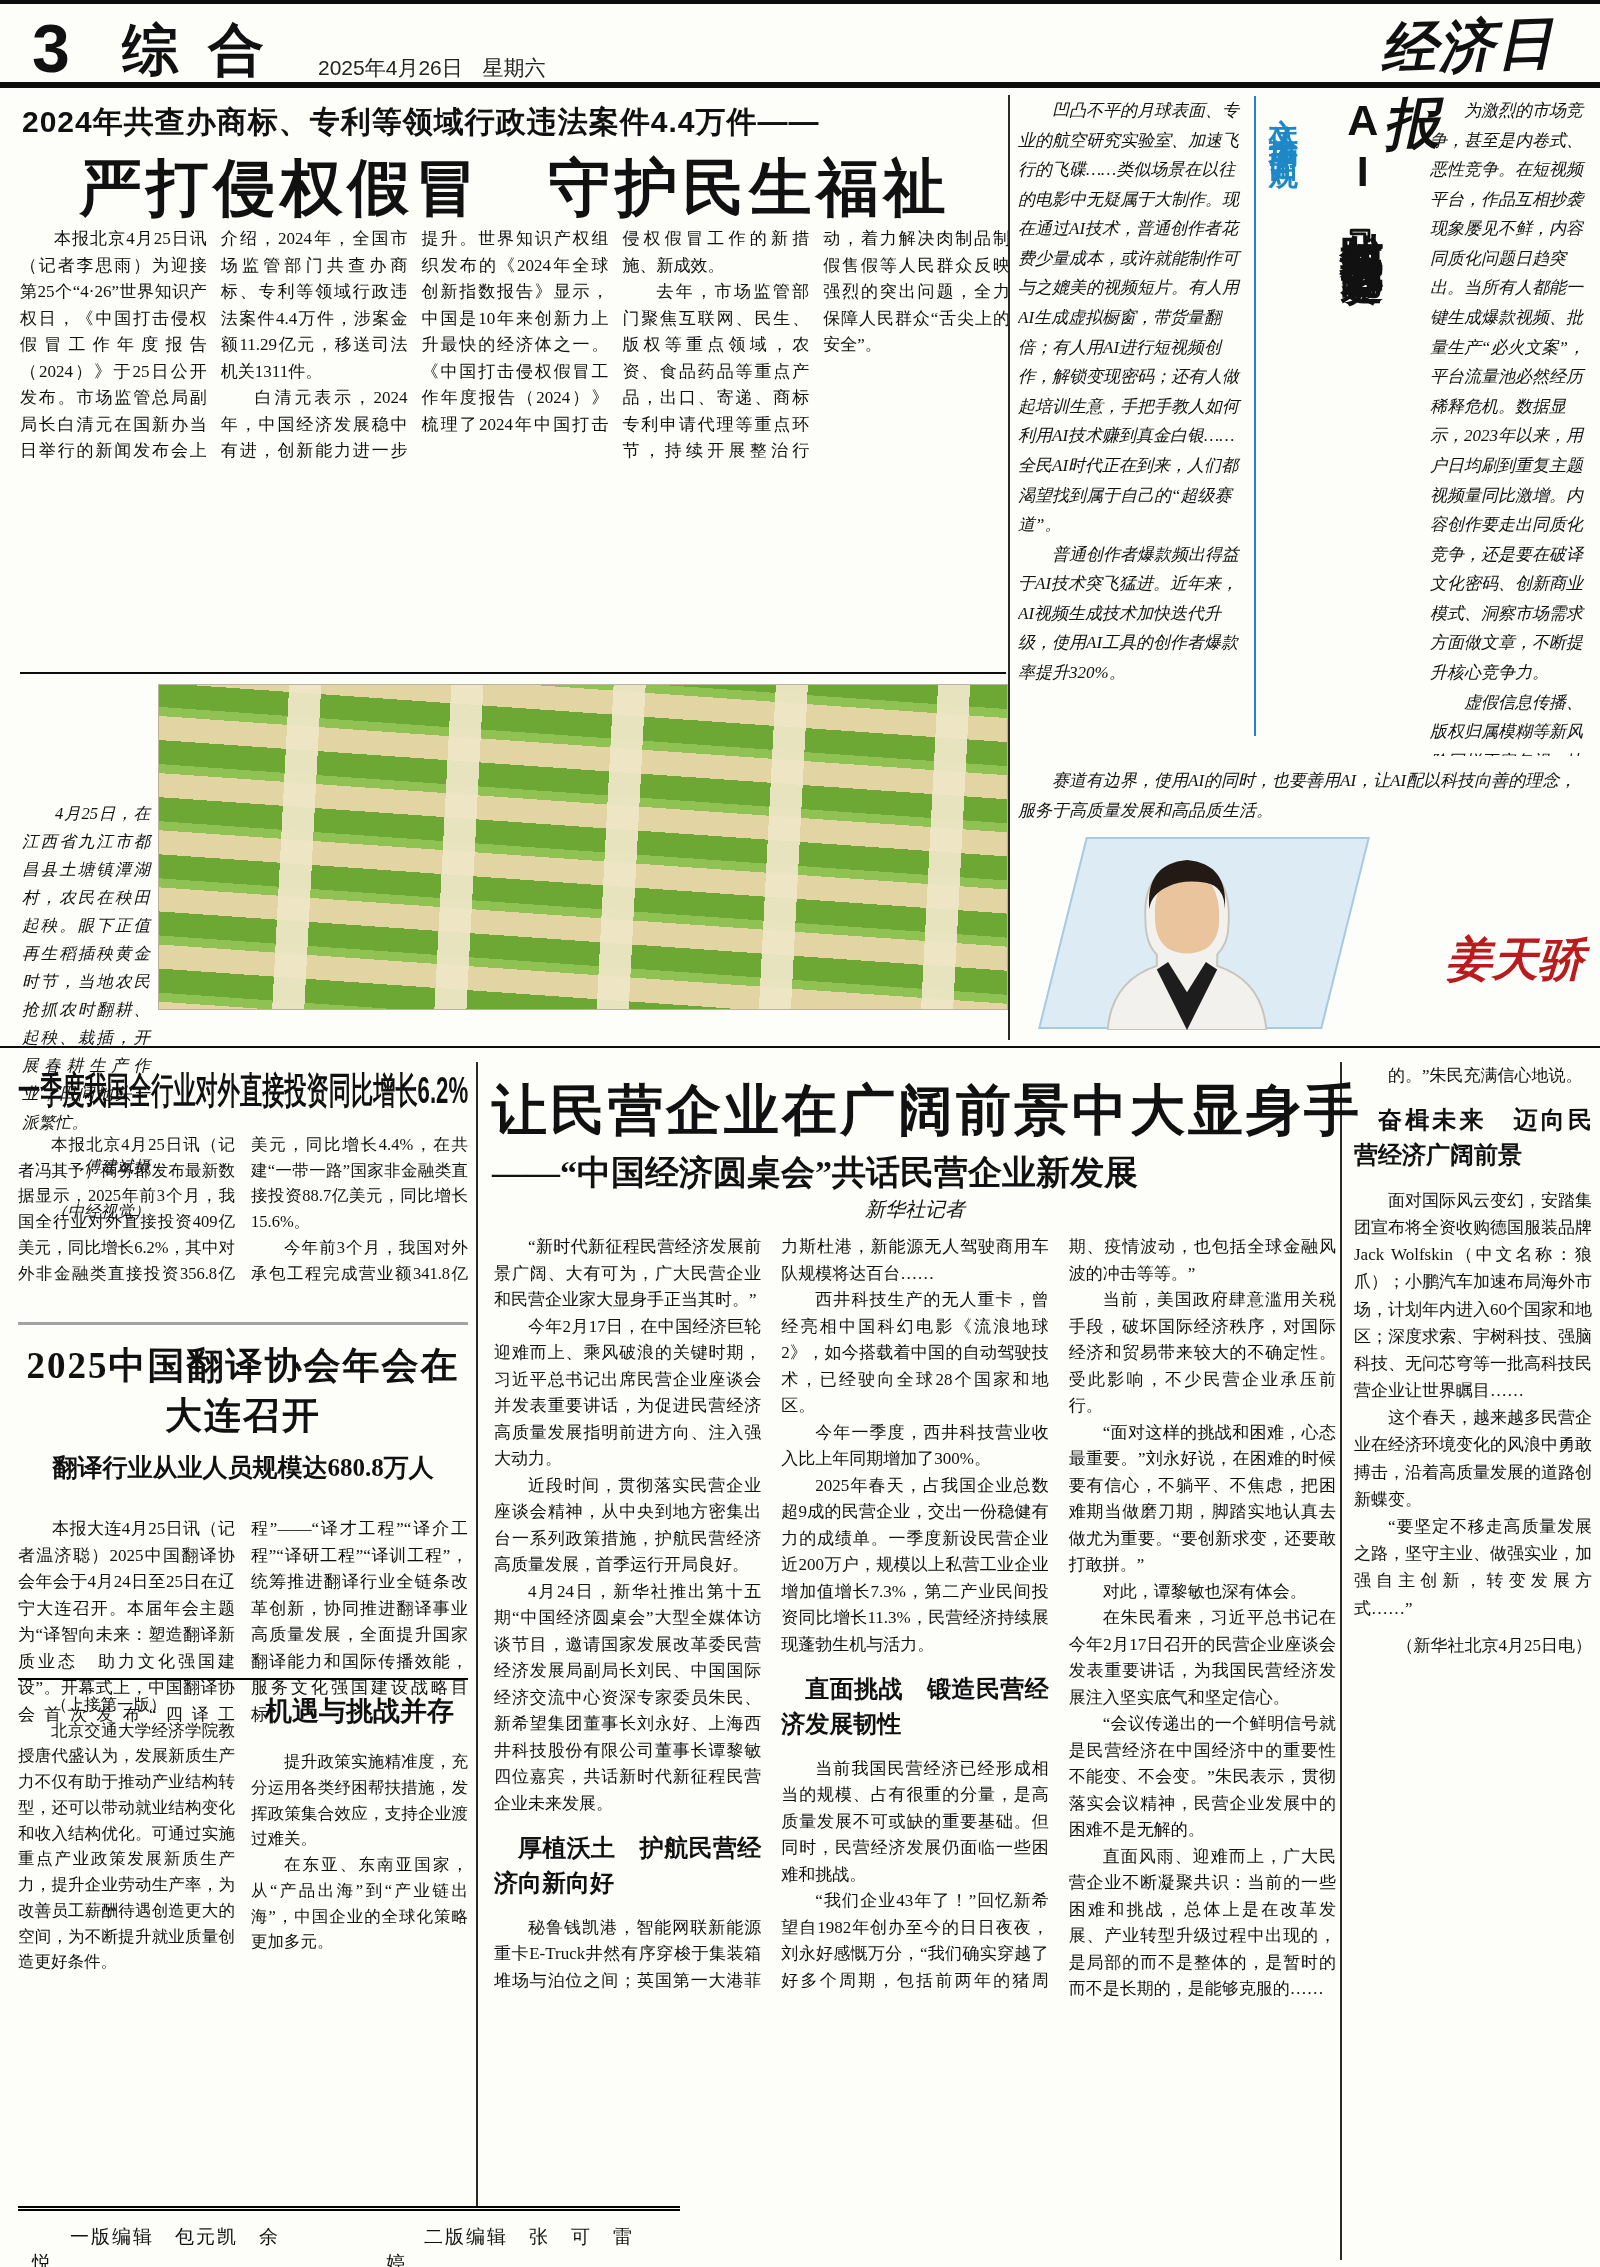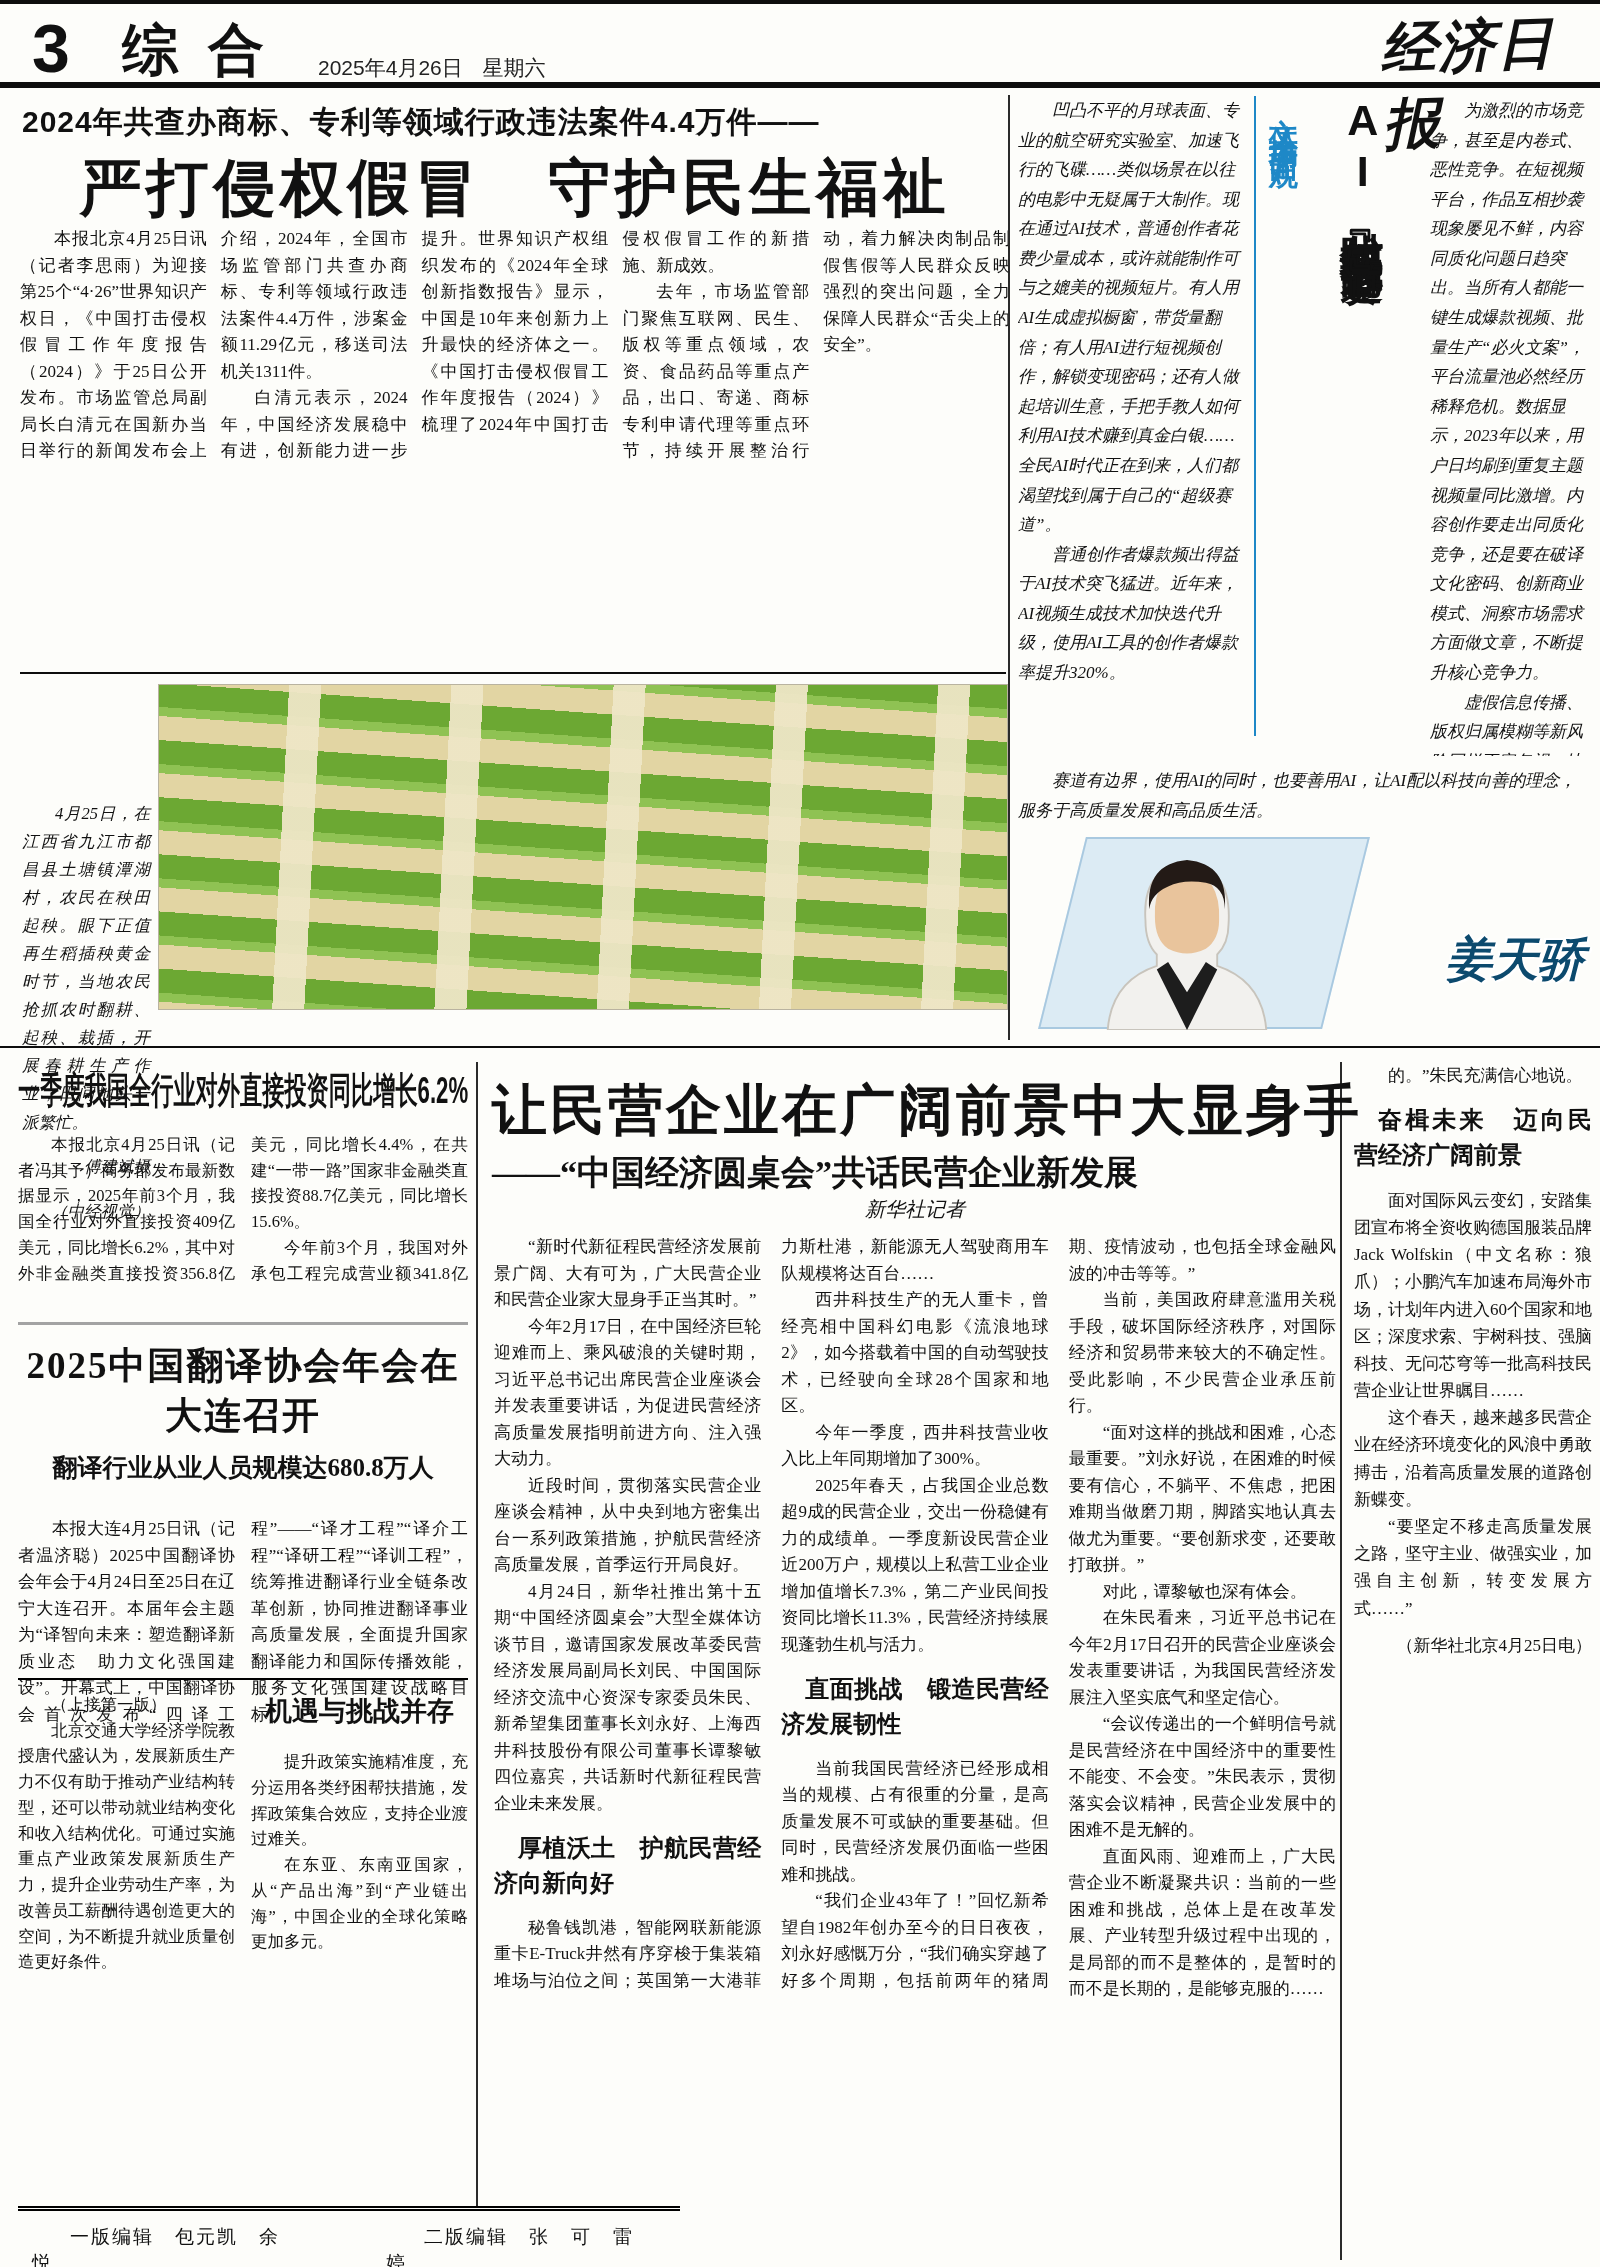--- a/index.html
+++ b/index.html
@@ -42,21 +42,21 @@
   .v-headline{writing-mode:vertical-rl;text-orientation:upright;font-family:"Liberation Sans",sans-serif;
     font-weight:900;font-size:43px;letter-spacing:3px;line-height:1.15;}
   #culture .row2{margin-top:10px;}
   #culture .row2 .flexrow{display:flex;margin-top:6px;}
   #culture .fragcol{width:224px;overflow:hidden;}
   .portrait{flex:1;position:relative;height:200px;margin-left:14px;}
   .portrait .frame{position:absolute;left:30px;top:6px;width:280px;height:188px;background:#dcebf4;
     border:2px solid #a9c9e0;transform:skewX(-14deg);}
   .portrait svg{position:absolute;left:60px;top:14px;}
   .signature{position:absolute;right:8px;bottom:40px;font-style:italic;font-weight:700;font-size:46px;
-    font-family:"Liberation Serif",serif;color:#0c4a6e;
+    font-family:"Liberation Serif",serif;color:#b91c1c;
     text-shadow:-2px 0 #fff,2px 0 #fff,0 -2px #fff,0 2px #fff,2px 2px #fff,-2px -2px #fff;}
   
   .invest-headline{font-family:"Liberation Sans",sans-serif;font-weight:900;font-size:37px;white-space:nowrap;
     transform:scaleX(0.60);transform-origin:left top;}
   .two-col{column-count:2;column-gap:16px;}
   .trans-box{border-top:3px solid #a3a3a3;padding-top:16px;}
   .trans-headline{text-align:center;font-weight:700;font-size:37px;letter-spacing:2px;font-family:"Liberation Serif",serif;}
   .trans-sub{text-align:center;font-weight:700;font-size:25px;margin-top:10px;font-family:"Liberation Serif",serif;}
   .cont-box{border-top:2px solid #000;padding-top:12px;}
   #continuation .intertitle{text-align:center;text-indent:0;font-size:27px;margin:18px 0;}

